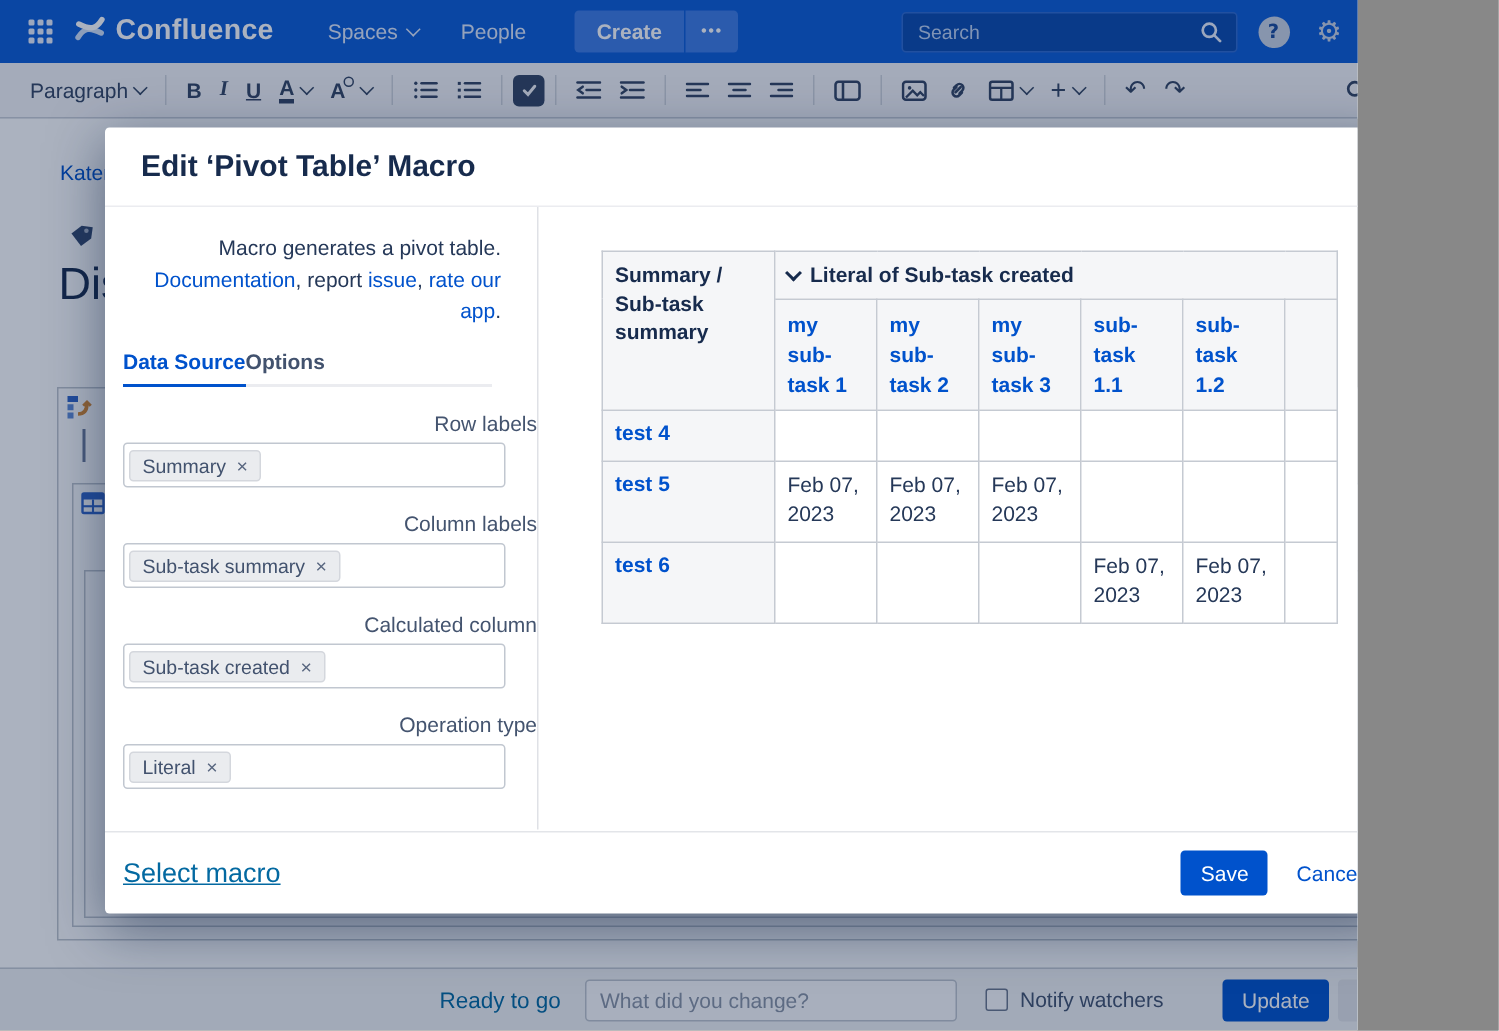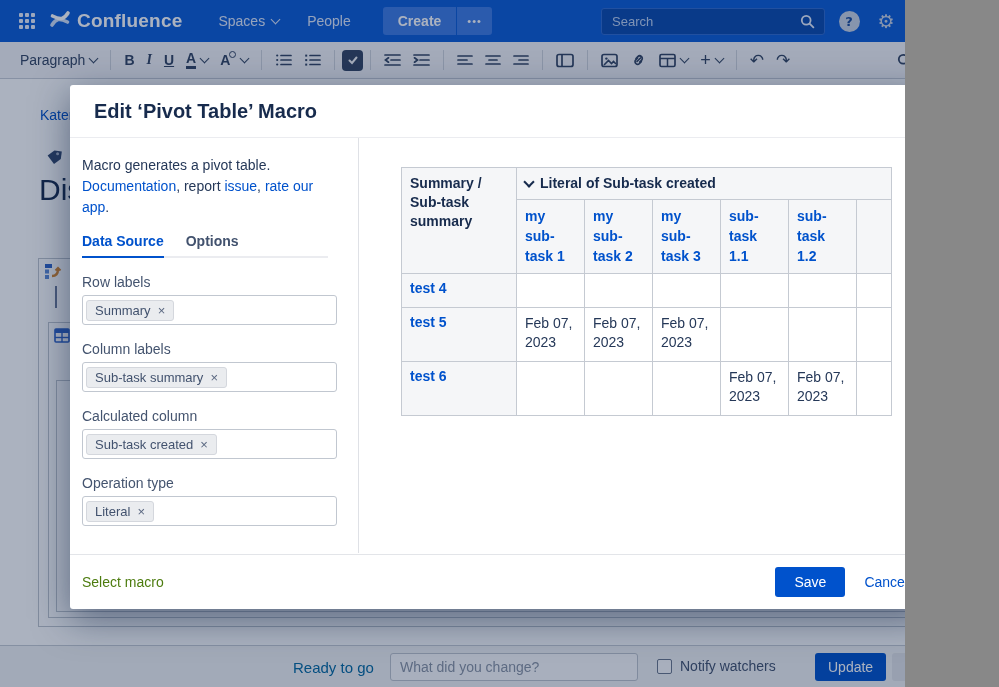--- a/index.html
+++ b/index.html
@@ -93,24 +93,24 @@
 
   
   #blanket{position:absolute;left:0;top:0;width:999px;height:687px;background:rgba(9,30,66,.34);z-index:50;}
 
   
   #modal{position:absolute;left:70px;top:85px;width:860px;height:524px;background:#fff;
       border-radius:3px;box-shadow:0 10px 36px rgba(9,30,66,.5);z-index:100;}
   .m-header{height:52px;border-bottom:1px solid #EBECF0;display:flex;align-items:center;padding-left:24px;}
   .m-title{font-size:20px;font-weight:600;color:#172B4D;}
   .m-body{display:flex;height:415px;}
-  .left-pane{width:288px;box-sizing:border-box;padding:17px 0 0 12px;}
+  .left-pane{width:288px;box-sizing:border-box;padding:17px 0 0 12px;text-align:right;}
   .intro{width:252px;font-size:14px;line-height:21px;color:#253858;}
   .intro a{color:#0052CC;text-decoration:none;cursor:pointer;}
-  .tabs{width:246px;display:flex;gap:22px;border-bottom:2px solid #EBECF0;margin-top:15px;}
+  .tabs{width:246px;display:flex;border-bottom:2px solid #EBECF0;margin-top:15px;}
   .tab{font-size:14px;font-weight:700;color:#42526E;padding-bottom:7px;cursor:pointer;}
   .tab.active{color:#0052CC;border-bottom:2px solid #0052CC;margin-bottom:-2px;}
   .fgroup{margin-top:16px;}
   .flabel{display:block;font-size:14px;color:#44546F;margin-bottom:5px;}
   .lp-input{width:255px;box-sizing:border-box;border:1px solid #C1C7D0;border-radius:3px;
       background:#fff;padding:3px;min-height:30px;display:flex;align-items:center;cursor:text;}
   .chip{display:inline-flex;align-items:center;gap:7px;background:#EAECEF;border:1px solid #D4D7DD;
       border-radius:3px;padding:2px 8px;font-size:13px;color:#42526E;}
   .chip .x{color:#596780;font-size:13px;cursor:pointer;line-height:1;}
   .right-pane{flex:1;border-left:1px solid #DFE1E6;}
@@ -123,24 +123,24 @@
       overflow:hidden;}
   .pivot .hd{background:#F5F6F8;color:#172B4D;font-weight:700;line-height:1.35;}
   .pivot .colhd{background:#F5F6F8;color:#0052CC;font-weight:700;line-height:1.45;}
   .pivot .rowhd{background:#F5F6F8;color:#0052CC;font-weight:700;}
   .pivot .datacell{color:#253858;line-height:1.4;}
   .chev-dn{display:inline-block;width:6px;height:6px;border-right:2px solid #172B4D;
       border-bottom:2px solid #172B4D;transform:rotate(45deg);margin:0 7px 2px 0;}
 
   .m-footer{position:absolute;left:0;right:0;bottom:0;height:55px;border-top:1px solid #E3E5E9;
       display:flex;align-items:center;padding:0 22px 0 12px;box-sizing:border-box;}
-  .select-macro{font-size:14px;color:#4d7c0f;cursor:pointer;}
+  .select-macro{font-size:18px;color:#0369a1;cursor:pointer;text-decoration:underline;}
   .m-spacer{flex:1;}
   .save-btn{background:#0052CC;color:#fff;font-size:14px;font-weight:500;border-radius:3px;
-      padding:7px 19px;cursor:pointer;}
+      padding:7px 13px;cursor:pointer;}
   .cancel-btn{color:#0052CC;font-size:14px;margin-left:19px;cursor:pointer;}
 </style>
 </head>
 <body>
 
 <div id="app">
 
   <div id="nav">
     <div class="grid9">
       <i></i>

